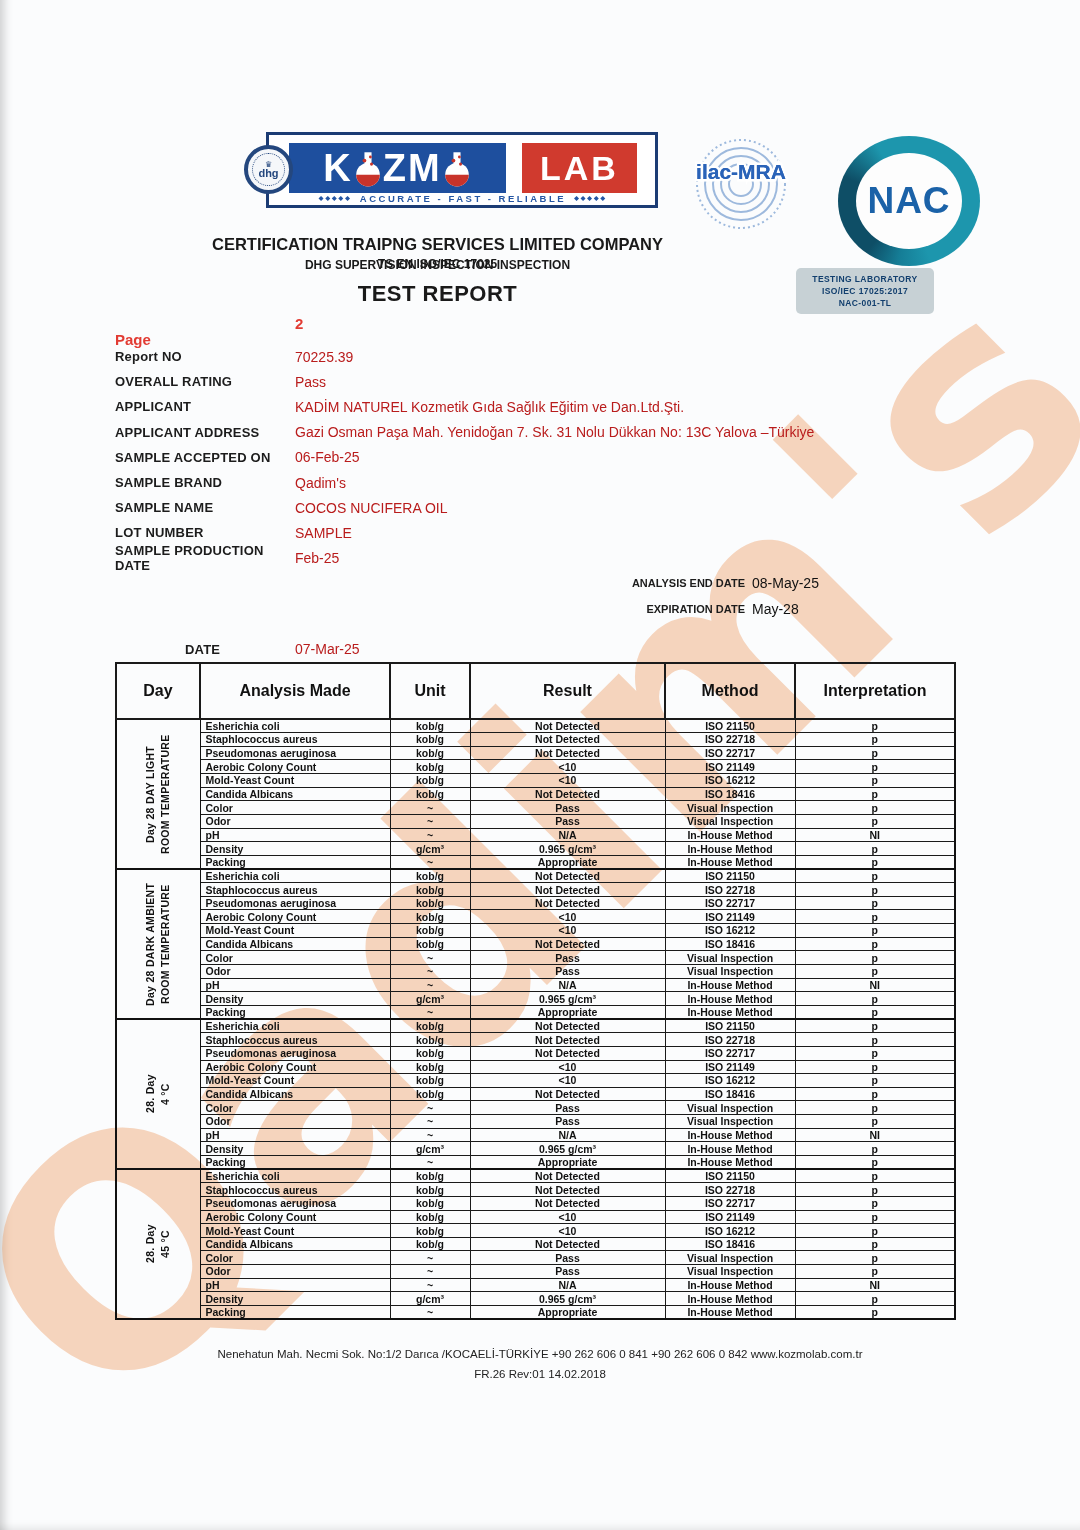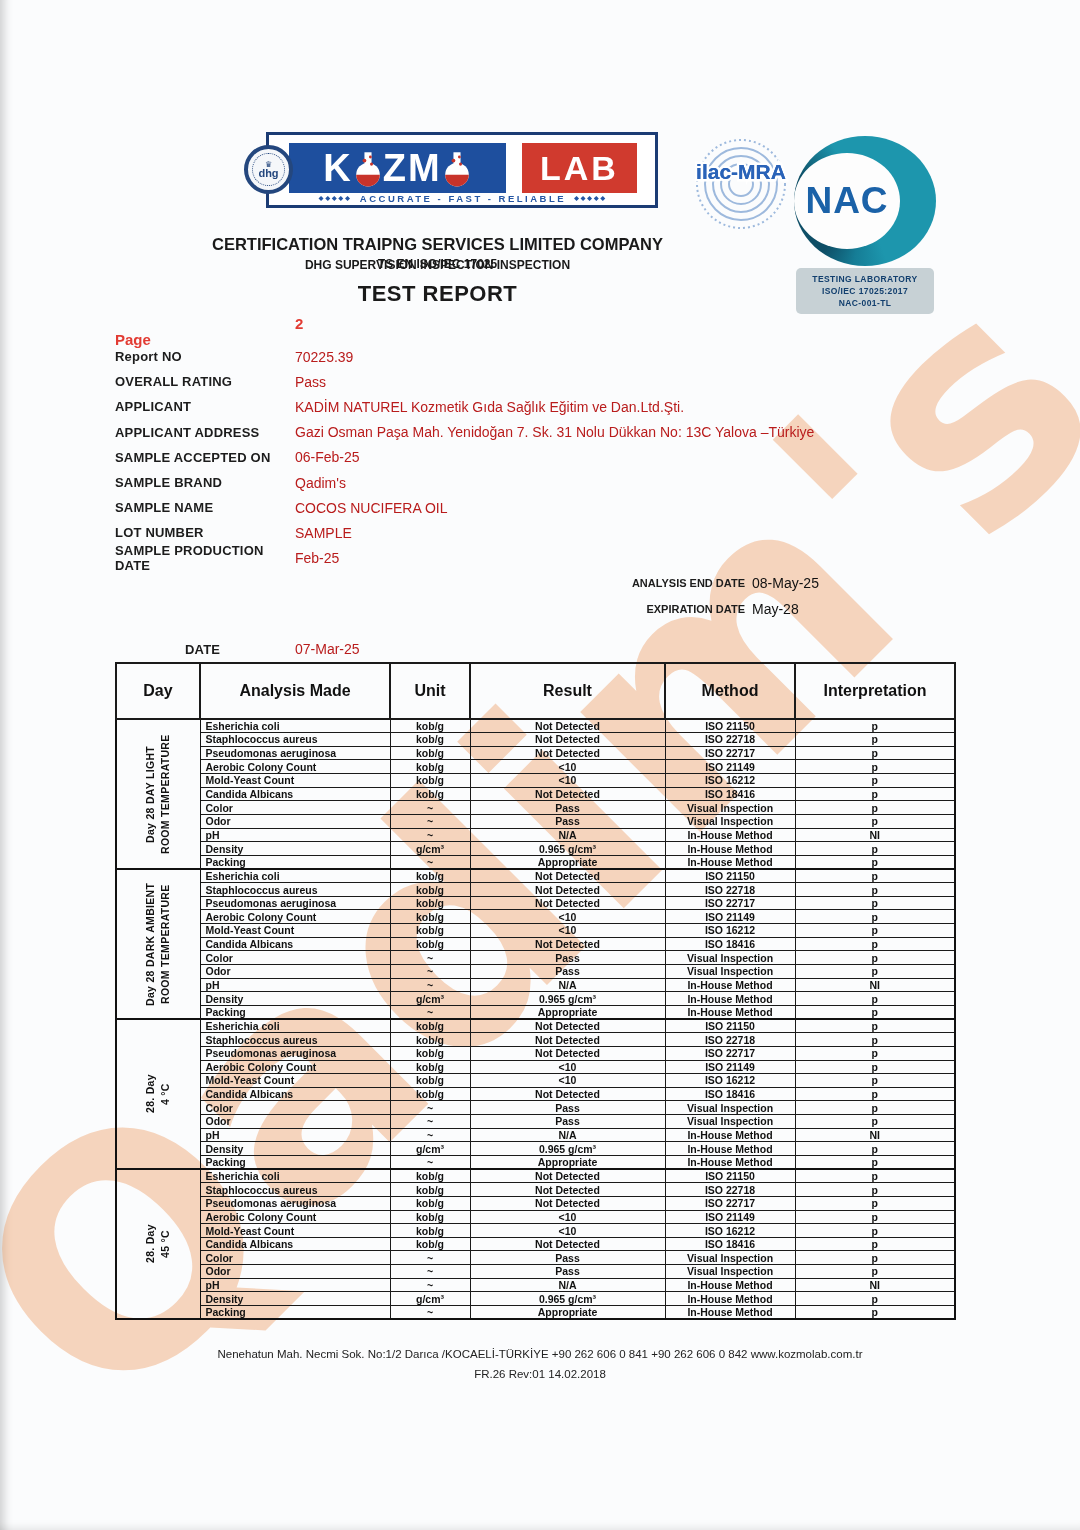--- a/index.html
+++ b/index.html
@@ -51,23 +51,23 @@
   }
   .dhg-crown { font-size:8px; line-height:7px; color:#24477e; }
   .dhg-text { font-size:11px; line-height:11px; font-weight:800; color:#24477e; }
 
   
   .ilac {
     position:absolute; left:687px; top:133px; width:108px; height:102px;
   }
   .ilac svg { width:100%; height:100%; }
   .nac-circle {
-    position:absolute; left:794px; top:136px; width:142px; height:130px; border-radius:50%;
+    position:absolute; left:838px; top:136px; width:142px; height:130px; border-radius:50%;
     background: conic-gradient(from 220deg, #0e4e66 0deg 70deg, #1d96ad 110deg 300deg, #157d96 330deg, #0e4e66 360deg);
-    display:flex; align-items:center; justify-content:flex-start;
+    display:flex; align-items:center; justify-content:center;
   }
   .nac-inner {
     width:106px; height:96px; border-radius:50%; background:#fdfdfd;
     display:flex; align-items:center; justify-content:center;
     font-weight:800; font-size:37px; color:#1b62a8; letter-spacing:1px;
   }
   .nac-badge {
     position:absolute; left:796px; top:268px; width:138px; height:46px;
     background:#c7d1d5; border-radius:5px; padding:12px 2px;
     display:flex; flex-direction:column; align-items:center; justify-content:center; gap:2px;

